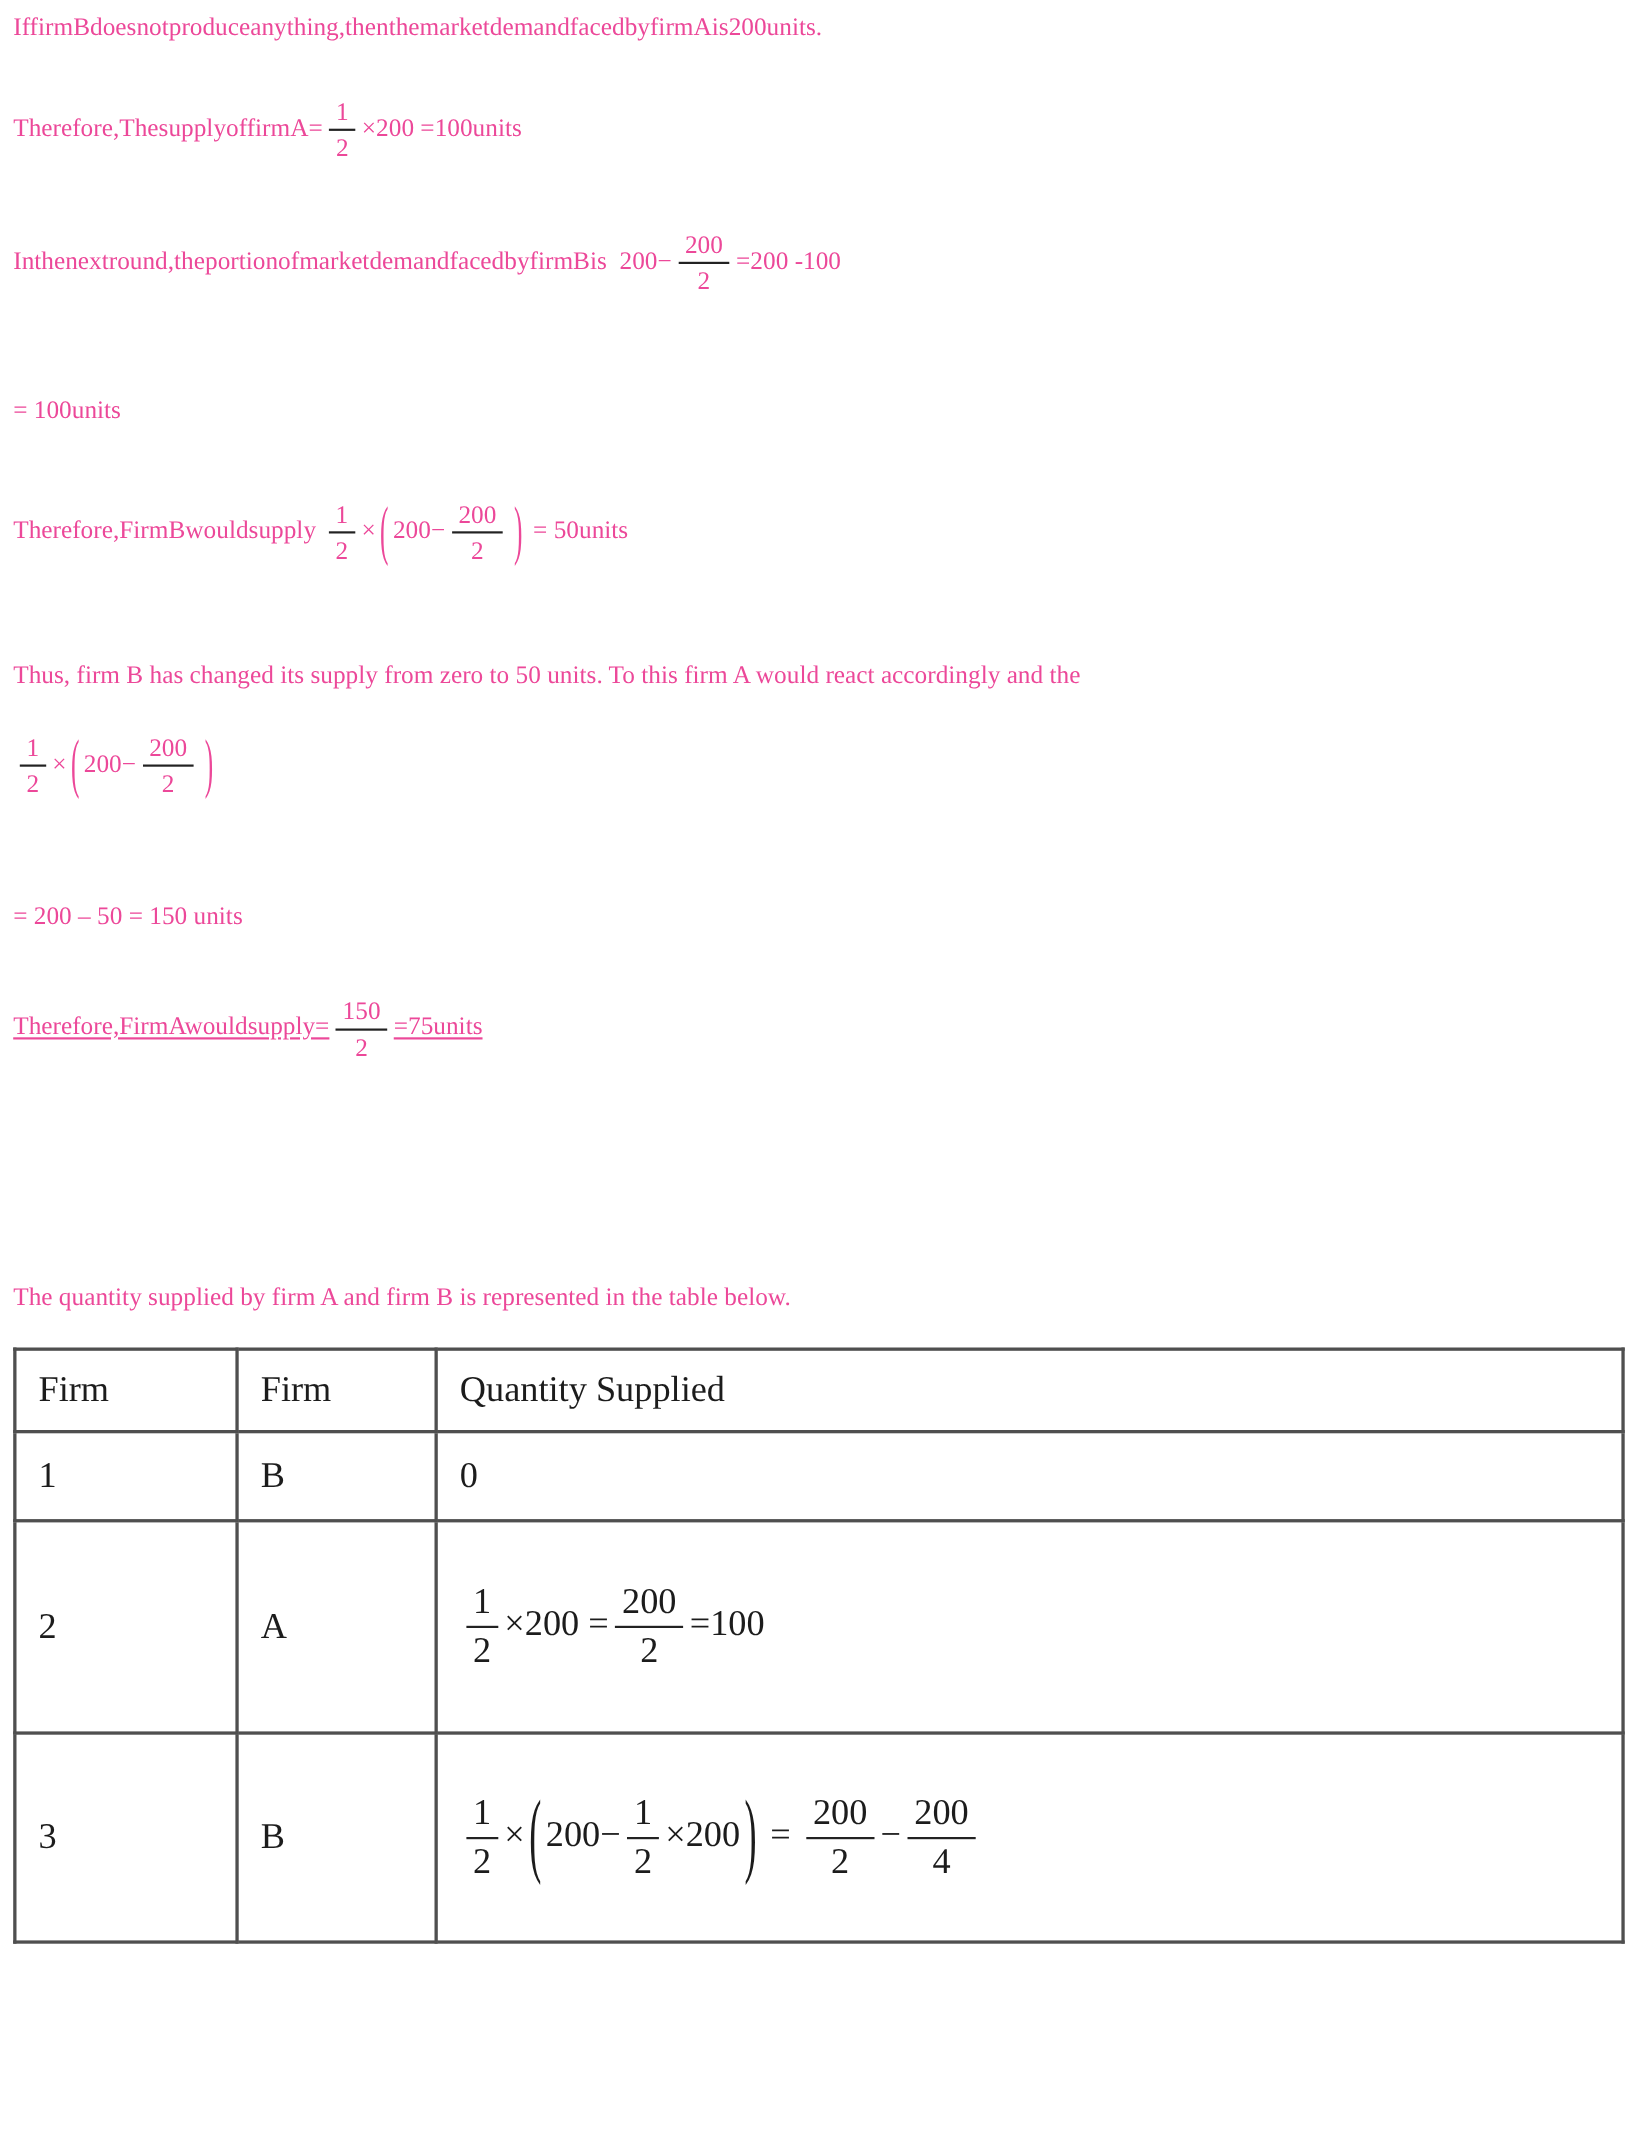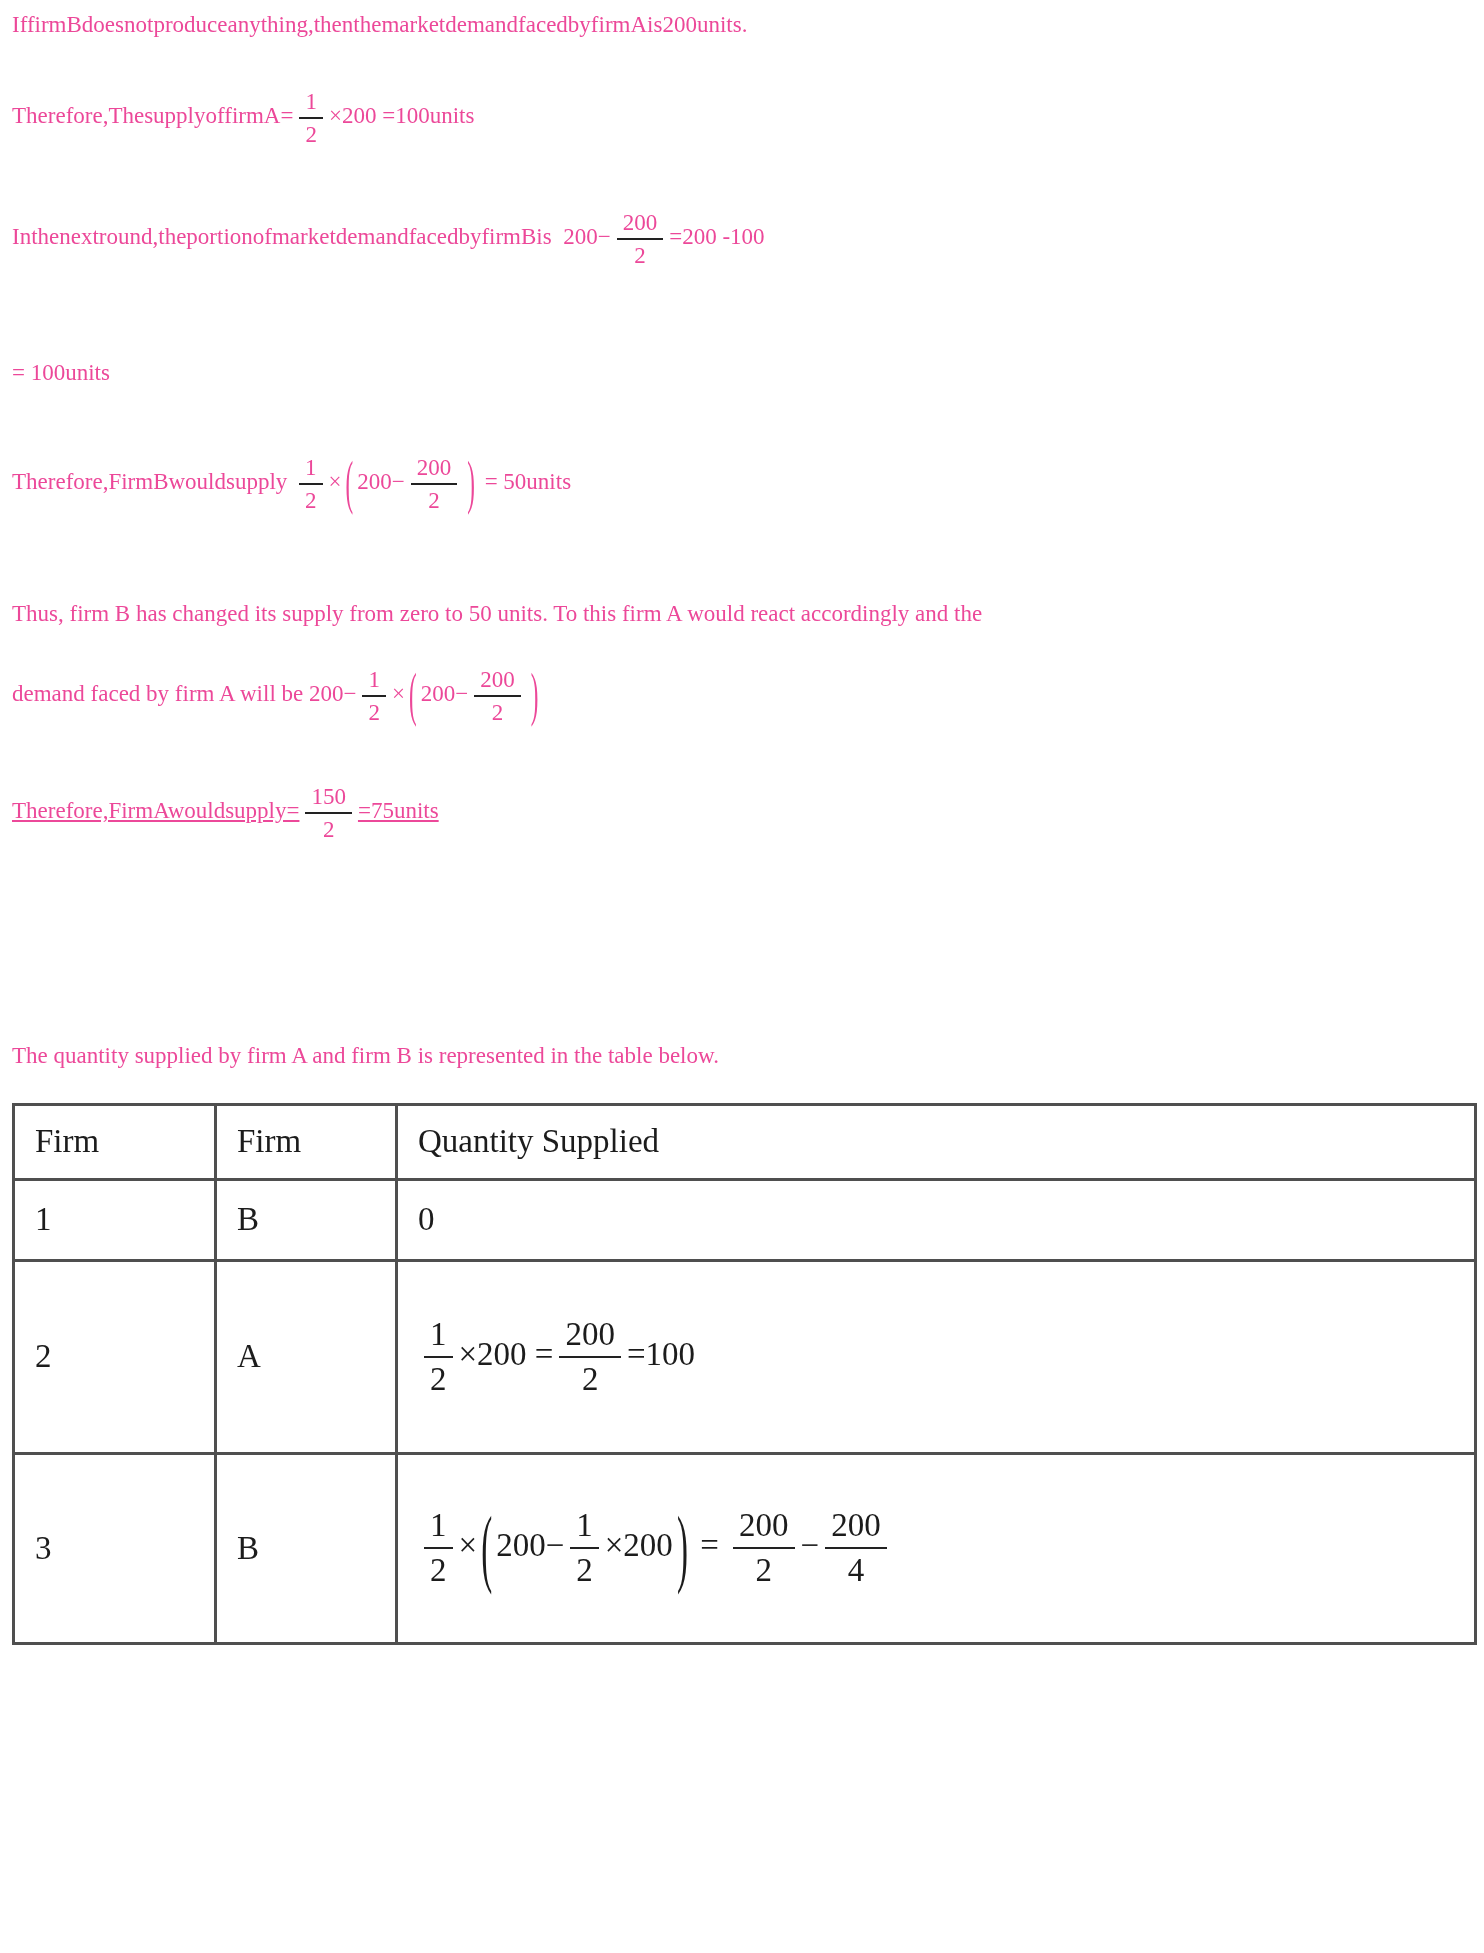--- a/index.html
+++ b/index.html
@@ -88,21 +88,22 @@
 <body>
 
 <div class="page">
 
   <div class="para p1"><span class="ftext">IffirmBdoesnotproduceanything,thenthemarketdemandfacedbyfirmAis200units.</span></div>
   <div class="para p2"><span class="ftext">Therefore,ThesupplyoffirmA=</span><span class="frac"><span class="num">1</span><span class="den">2</span></span><span class="ftext">×200 =100units</span></div>
   <div class="para p3"><span class="ftext">Inthenextround,theportionofmarketdemandfacedbyfirmBis  200−</span><span class="frac"><span class="num">200</span><span class="den">2</span></span><span class="ftext">=200 -100</span></div>
   <div class="para p4"><span class="ftext">= 100units</span></div>
   <div class="para p5"><span class="ftext">Therefore,FirmBwouldsupply </span><span class="frac"><span class="num">1</span><span class="den">2</span></span><span class="ftext">×</span><span class="paren">(</span><span class="ftext">200−</span><span class="frac"><span class="num">200</span><span class="den">2</span></span><span class="paren">)</span><span class="ftext"> = 50units</span></div>
   <div class="para p6"><span class="ftext">Thus, firm B has changed its supply from zero to 50 units. To this firm A would react accordingly and the</span></div>
-  <div class="para p7"><span class="ftext">demand faced by firm A will be 200−</span><span class="frac"><span class="num">1</span><span class="den">2</span></span><span class="ftext">×</span><span class="paren">(</span><span class="ftext">200−</span><span class="frac"><span class="num">200</span><span class="den">2</span></span><span class="paren">)</span></div>
+  <div class="para p7"><span class="frac"><span class="num">1</span><span class="den">2</span></span><span class="ftext">×</span><span class="paren">(</span><span class="ftext">200−</span><span class="frac"><span class="num">200</span><span class="den">2</span></span><span class="paren">)</span></div>
+  <div class="para p8"><span class="ftext">= 200 – 50 = 150 units</span></div>
   <div class="para p9"><span class="ftext">Therefore,FirmAwouldsupply=</span><span class="frac"><span class="num">150</span><span class="den">2</span></span><span class="ftext">=75units</span></div>
   <div class="para p10"><span class="ftext">The quantity supplied by firm A and firm B is represented in the table below.</span></div>
 
   <div class="table-wrap">
     <table class="supply-table">
       <thead>
         <tr class="hdr-row">
           <th class="col-round">Firm</th>
           <th class="col-firm">Firm</th>
           <th class="col-qty">Quantity Supplied</th>

